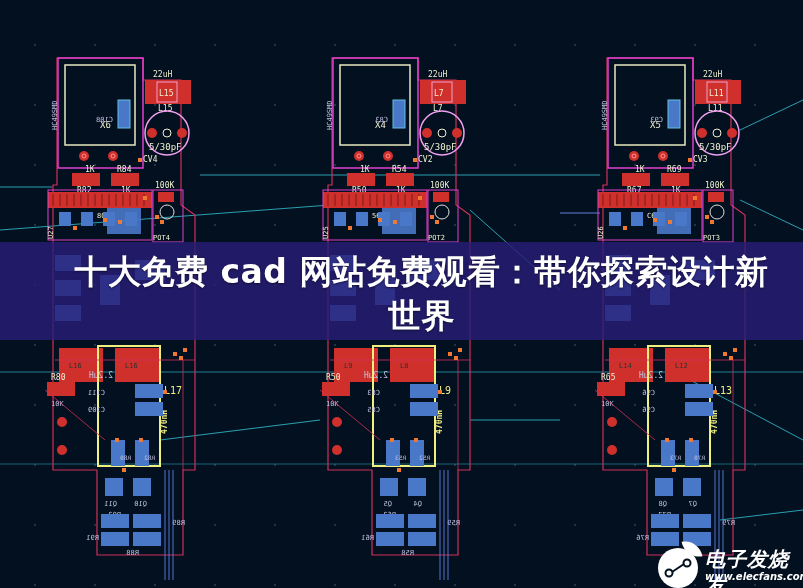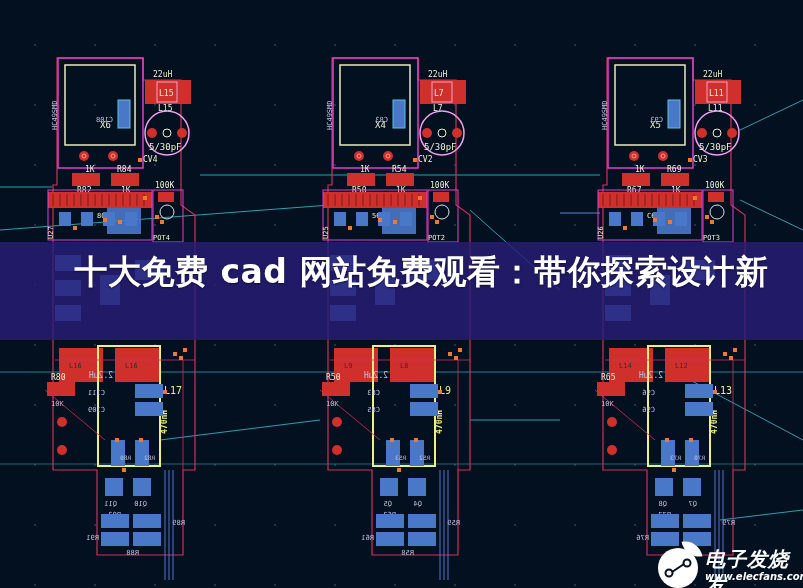--- a/index.html
+++ b/index.html
@@ -504,20 +504,21 @@
         <rect x="70" y="438" width="4" height="4" fill="#f07830"></rect>
         <rect x="94" y="438" width="4" height="4" fill="#f07830"></rect>
         <rect x="77" y="468" width="4" height="4" fill="#f07830"></rect>
       </g>
     </g>
 </svg>
 
 <div class="banner"></div>
 <div class="title">
   <span>十大免费 cad 网站免费观看：带你探索设计新</span>
+  <span>世界</span>
 </div>
 
 <div class="wm">
   <div class="wm-logo-tail"></div>
   <div class="wm-logo">
     <svg width="40" height="40" viewBox="0 0 40 40">
       <circle cx="11" cy="25" r="3.5" fill="none" stroke="#03101f" stroke-width="2"></circle>
       <circle cx="29" cy="15" r="3.5" fill="none" stroke="#03101f" stroke-width="2"></circle>
       <line x1="14" y1="24" x2="26" y2="16" stroke="#03101f" stroke-width="2"></line>
     </svg>

